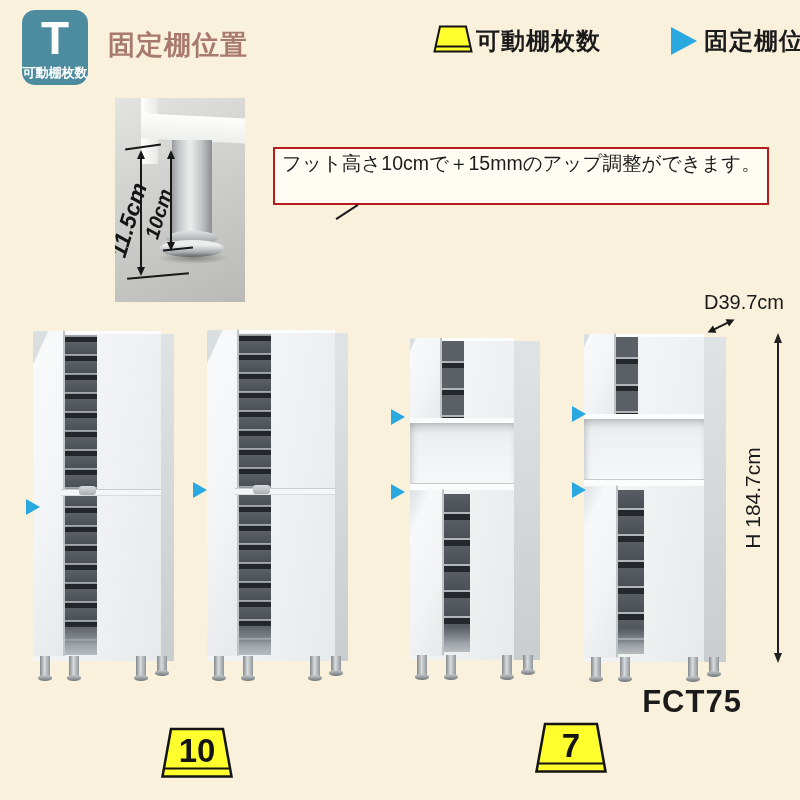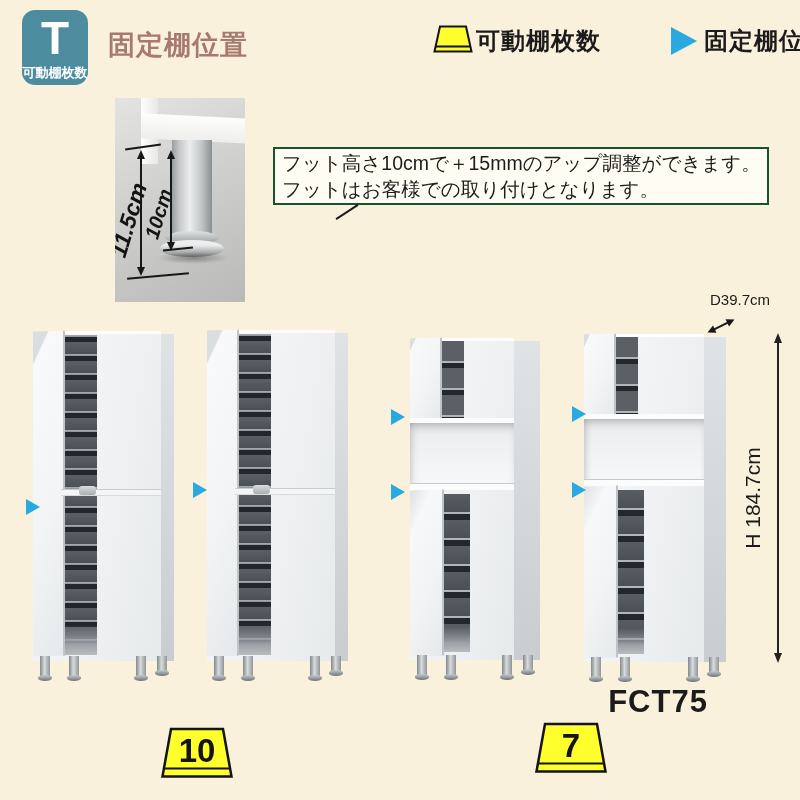--- a/index.html
+++ b/index.html
@@ -48,27 +48,27 @@
   .t1{left:10px;top:48px;width:36px;transform:rotate(-8deg);}
   .t2{left:12px;top:177px;width:62px;transform:rotate(-5deg);}
   .t3{left:48px;top:150px;width:30px;transform:rotate(-6deg);}
   .ph-dim{position:absolute;font-weight:700;font-style:italic;white-space:nowrap;color:#141414;
     transform:translate(-50%,-50%) rotate(-73deg);}
   .d-outer{left:14px;top:122px;font-size:23px;}
   .d-inner{left:44px;top:116px;font-size:20px;}
 
   
   .note-box{position:absolute;left:273px;top:147px;width:478px;height:52px;
-    background:#fffdf3;border:2px solid #14532d;padding:1px 7px;
+    background:#fffdf3;border:2px solid #b91c1c;padding:1px 7px;
     font-size:19.5px;line-height:26px;letter-spacing:0;white-space:nowrap;}
   .note-tail{position:absolute;left:334px;top:211px;width:26px;height:2px;background:#1b1b1b;
     transform:rotate(-33deg);}
 
   
-  .depth-label{position:absolute;left:704px;top:291px;font-size:15px;white-space:nowrap;margin-left:6px;}
+  .depth-label{position:absolute;left:704px;top:291px;font-size:20px;white-space:nowrap;}
   .darrow{position:absolute;left:710px;top:325px;width:22px;height:2px;background:#181818;
     transform:rotate(-26deg);}
   .darrow::before{content:"";position:absolute;left:-8px;top:-3px;
     border:4px solid transparent;border-right:8px solid #181818;}
   .darrow::after{content:"";position:absolute;right:-8px;top:-3px;
     border:4px solid transparent;border-left:8px solid #181818;}
   .harrow{position:absolute;left:777px;top:337px;width:2px;height:322px;background:#222;}
   .harrow::before{content:"";position:absolute;top:-8px;left:-3px;
     border:4px solid transparent;border-bottom:10px solid #222;}
   .harrow::after{content:"";position:absolute;bottom:-8px;left:-3px;
@@ -139,21 +139,21 @@
     border-radius:50%/45%;background:linear-gradient(#c7cbcd,#6d7378);}
   .fa{left:7px;} .fb{left:36px;} .fc{right:28px;} .fd{right:7px;height:16px;}
 
   
   .marker{position:absolute;width:0;height:0;border-top:8px solid transparent;
     border-bottom:8px solid transparent;border-left:14px solid #2aa9e0;}
 
   
   .model-label{position:absolute;top:684px;width:160px;text-align:center;
     font-size:31px;font-weight:700;letter-spacing:1px;}
-  .lbl1{left:22px;} .lbl2{left:200px;} .lbl3{left:394px;} .lbl4{left:578px;}
+  .lbl1{left:22px;} .lbl2{left:200px;} .lbl3{left:394px;} .lbl4{left:612px;}
   .count-badge{position:absolute;width:76px;height:52px;}
   .b1{left:159px;top:727px;} .b2{left:533px;top:722px;}
   .count-badge svg{position:absolute;left:0;top:0;}
   .count-badge .num{position:absolute;left:0;right:0;top:3px;text-align:center;
     font-size:33px;font-weight:700;line-height:42px;color:#141414;}
 </style>
 </head>
 <body>
 
 <div class="canvas">
@@ -185,21 +185,20 @@
     <div class="ph-tick t2"></div>
     <div class="ph-tick t3"></div>
     <div class="varrow a-outer"></div>
     <div class="varrow a-inner"></div>
     <div class="ph-dim d-outer">11.5cm</div>
     <div class="ph-dim d-inner">10cm</div>
   </div>
 
   <div class="note-box">
     <div>フット高さ10cmで＋15mmのアップ調整ができます。</div>
-    <div>フットはお客様での取り付けとなります。</div>
   </div>
   <div class="note-tail"></div>
 
   <div class="depth-label">D39.7cm</div>
   <div class="darrow"></div>
   <div class="harrow"></div>
   <div class="height-label">H 184.7cm</div>
 
   <div class="cab fht c1">
     <div class="side"></div>

